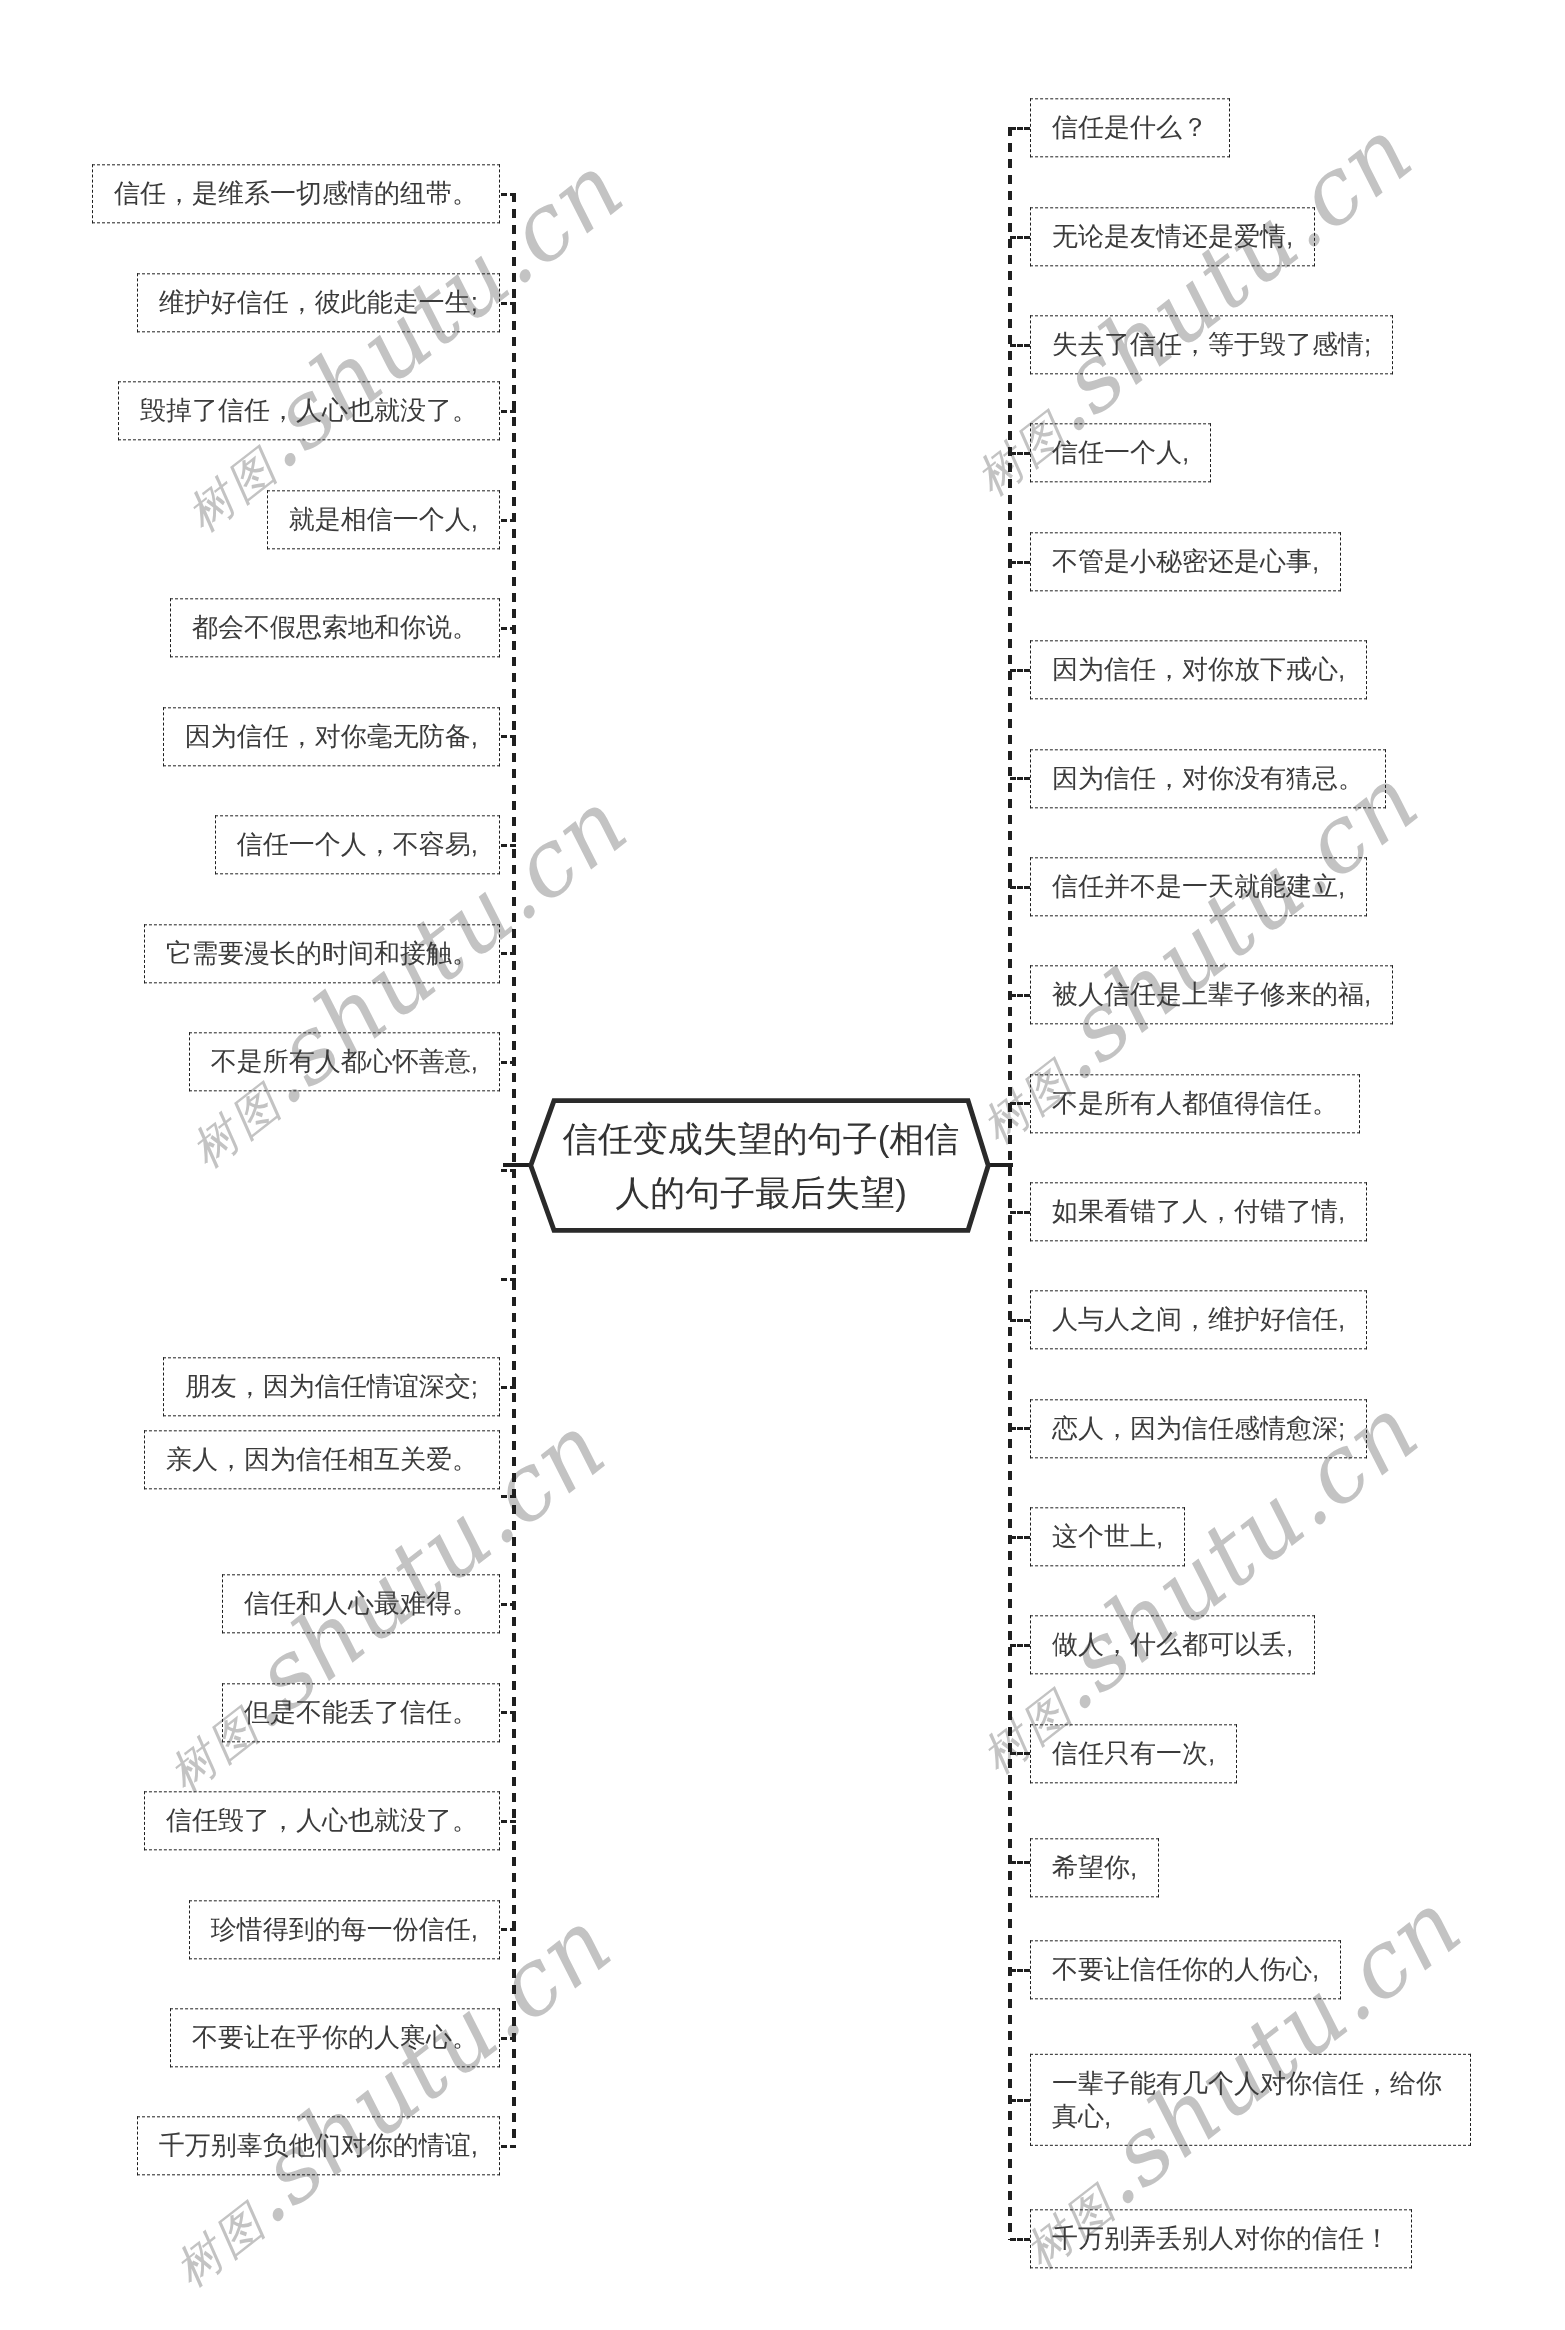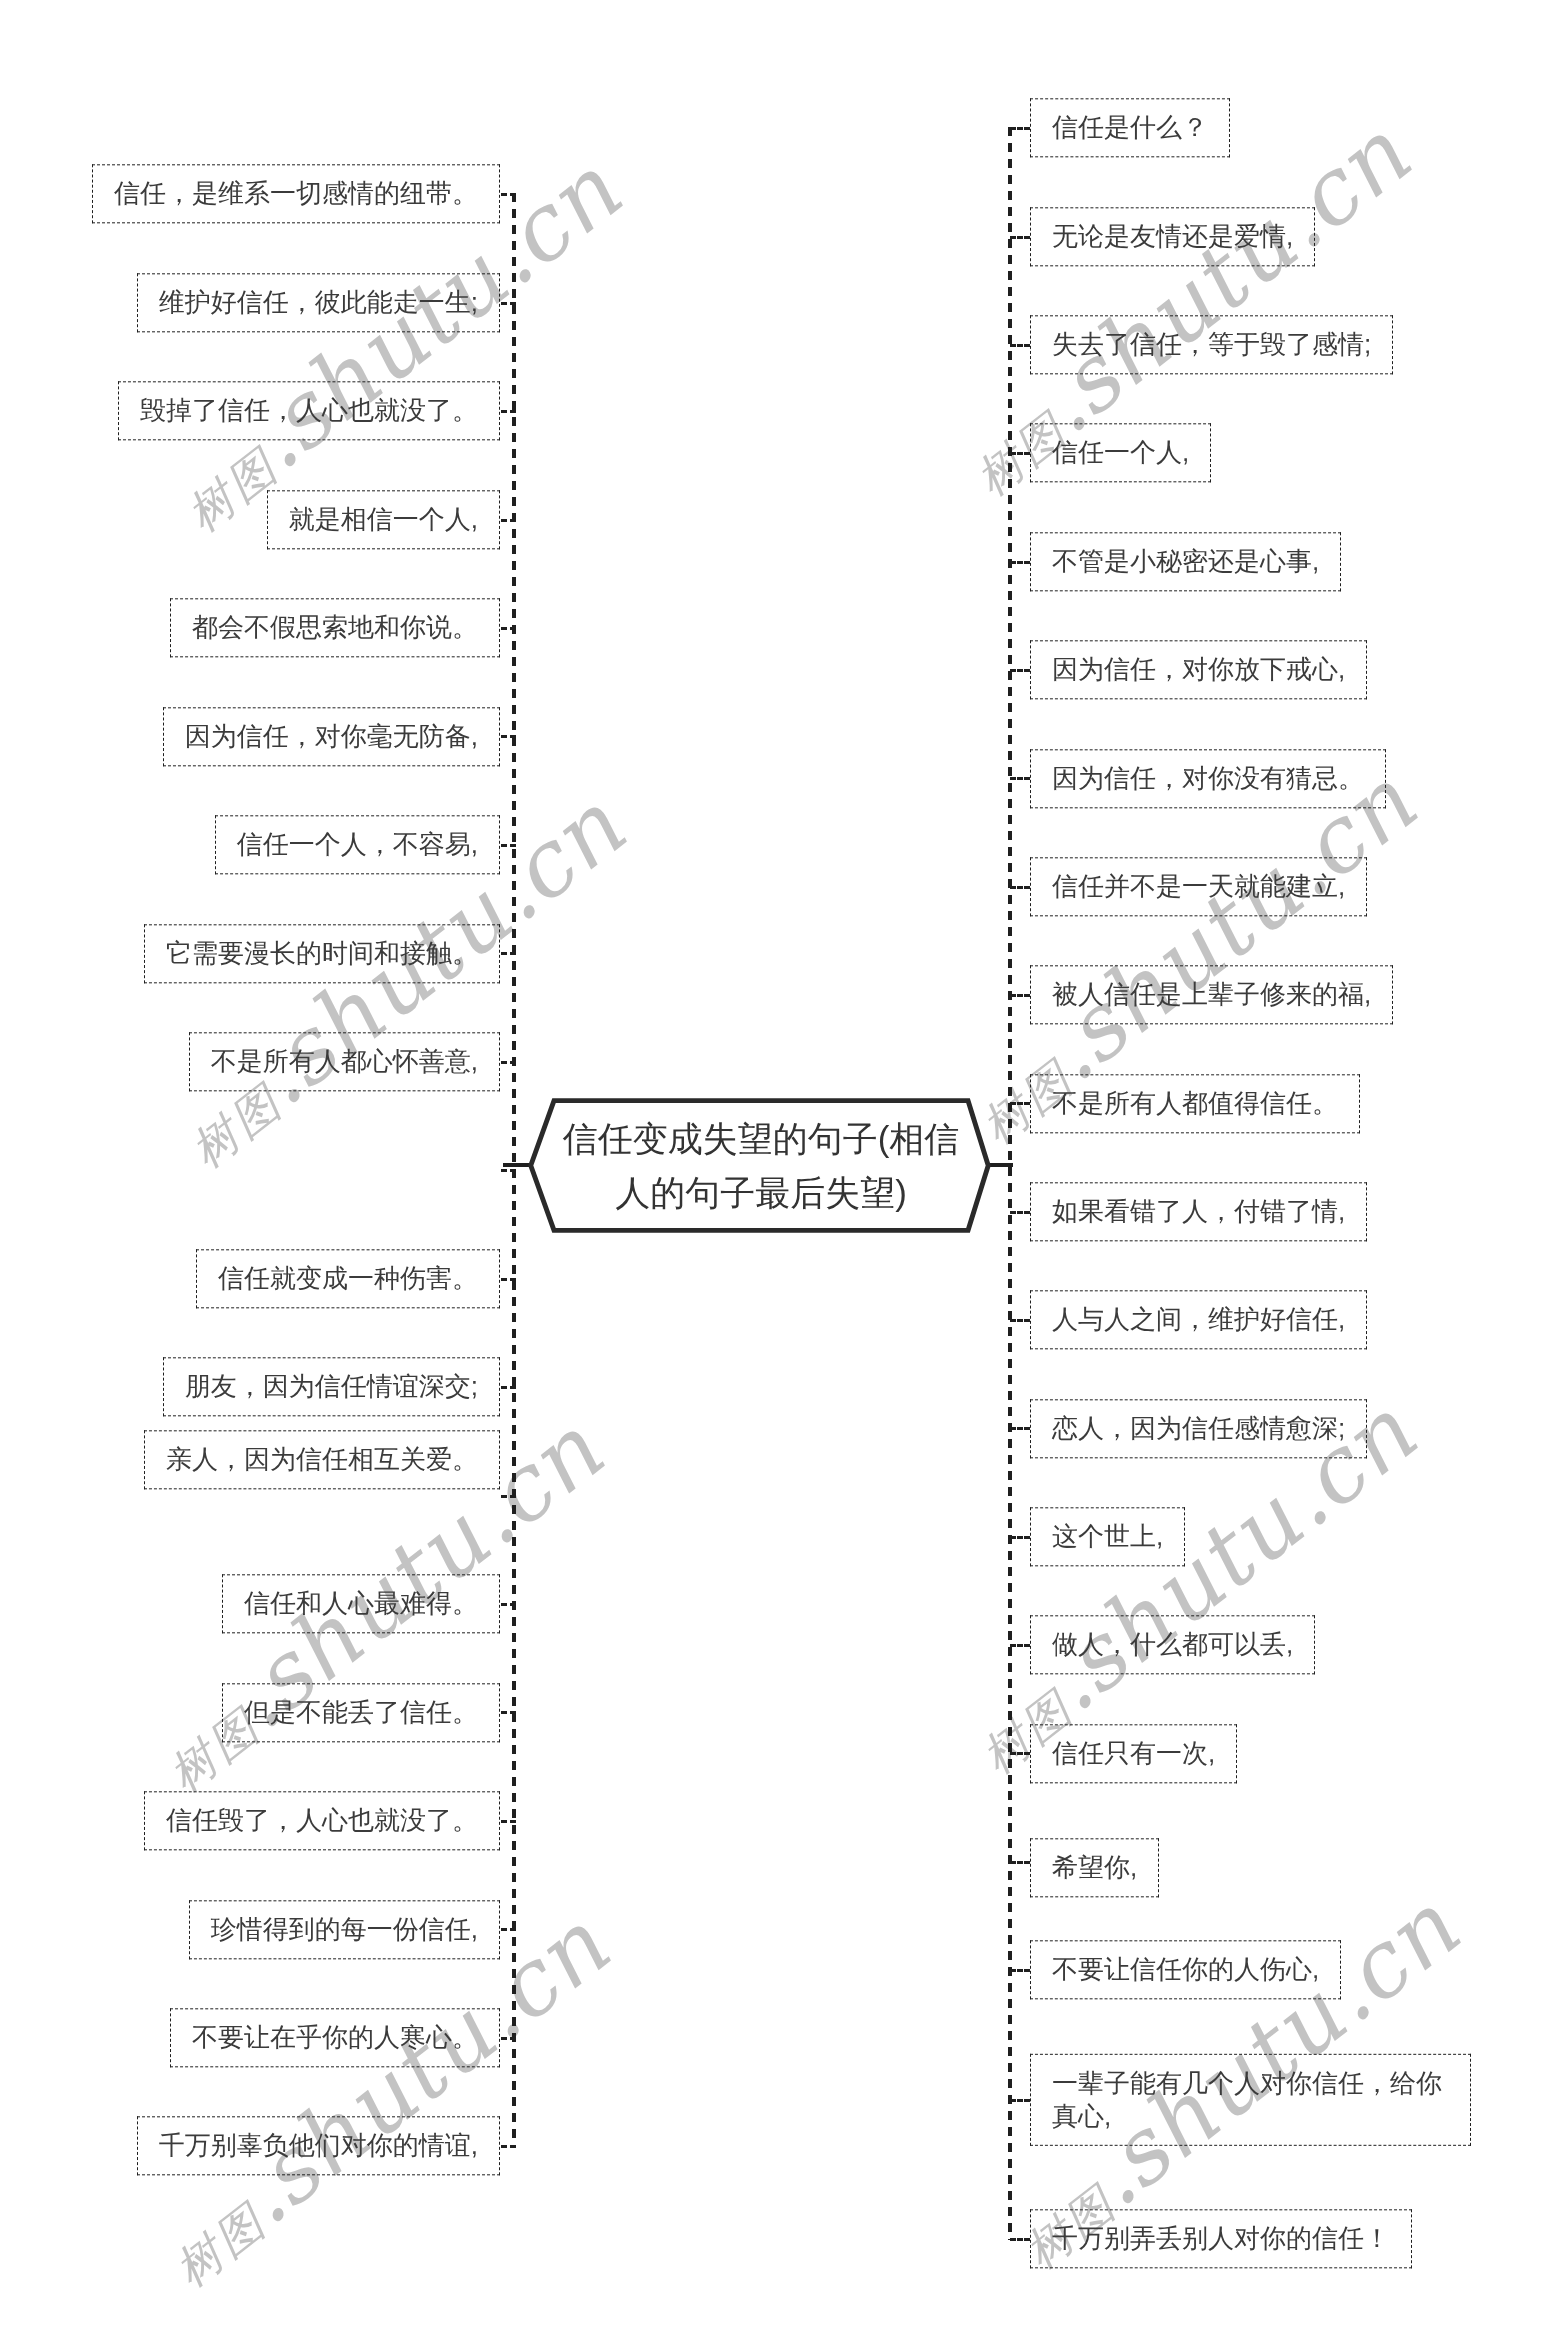--- a/index.html
+++ b/index.html
@@ -94,21 +94,20 @@
     <div class="stub" style="left: 501px; width: 14.7px; top: 627px;"></div>
     <div class="box side-l" style="top: 737px;">因为信任，对你毫无防备,</div>
     <div class="stub" style="left: 501px; width: 14.7px; top: 735px;"></div>
     <div class="box side-l" style="top: 845px;">信任一个人，不容易,</div>
     <div class="stub" style="left: 501px; width: 14.7px; top: 844px;"></div>
     <div class="box side-l" style="top: 954px;">它需要漫长的时间和接触。</div>
     <div class="stub" style="left: 501px; width: 14.7px; top: 952px;"></div>
     <div class="box side-l" style="top: 1062px;">不是所有人都心怀善意,</div>
     <div class="stub" style="left: 501px; width: 14.7px; top: 1061px;"></div>
     <div class="stub" style="left: 501px; width: 14.7px; top: 1169px;"></div>
-    <div class="box side-l" style="top: 1279px;">信任就变成一种伤害。</div>
     <div class="stub" style="left: 501px; width: 14.7px; top: 1278px;"></div>
     <div class="box side-l" style="top: 1387px;">朋友，因为信任情谊深交;</div>
     <div class="stub" style="left: 501px; width: 14.7px; top: 1386px;"></div>
     <div class="box side-l" style="top: 1460px;">亲人，因为信任相互关爱。</div>
     <div class="stub" style="left: 501px; width: 14.7px; top: 1495px;"></div>
     <div class="box side-l" style="top: 1604px;">信任和人心最难得。</div>
     <div class="stub" style="left: 501px; width: 14.7px; top: 1603px;"></div>
     <div class="box side-l" style="top: 1713px;">但是不能丢了信任。</div>
     <div class="stub" style="left: 501px; width: 14.7px; top: 1711px;"></div>
     <div class="box side-l" style="top: 1821px;">信任毁了，人心也就没了。</div>

